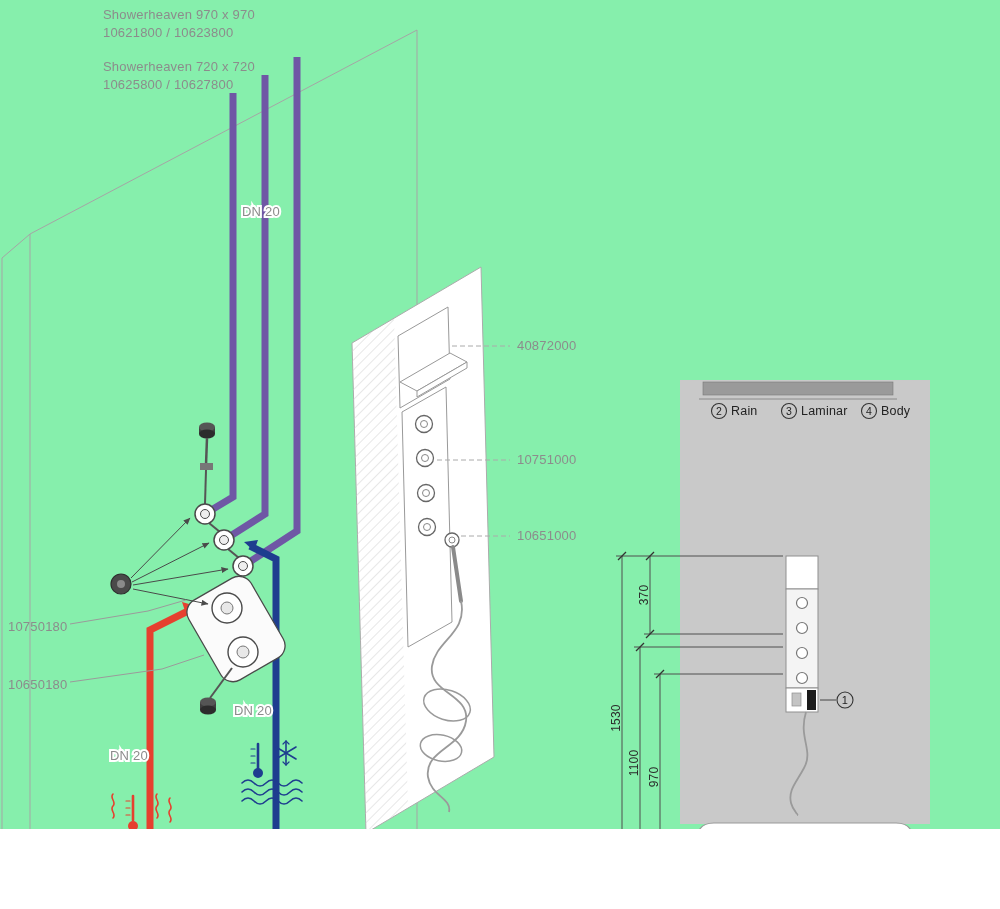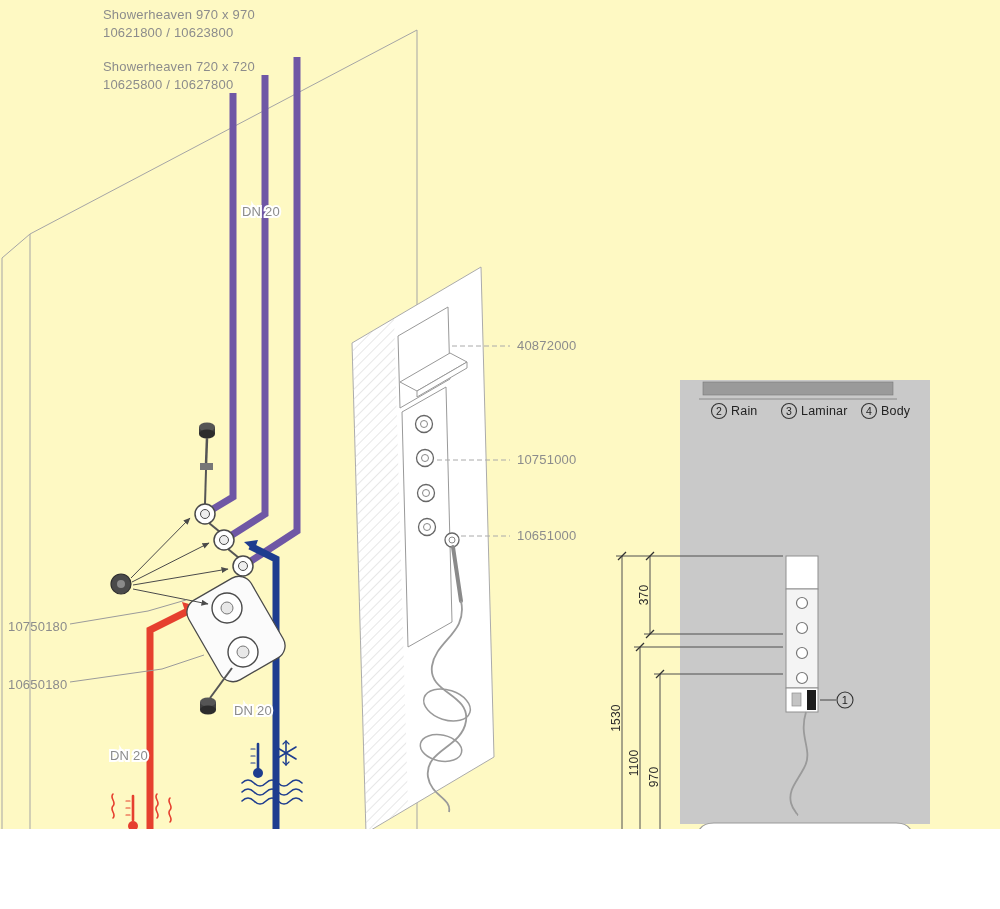--- a/index.html
+++ b/index.html
@@ -1,16 +1,16 @@
 <!DOCTYPE html>
 <html><head>
 <meta charset="utf-8">
 <style>
   html,body { margin:0; padding:0; background:#ffffff; }
-  .canvas { position:relative; width:1000px; height:829px; background:#fef9c3; overflow:hidden; }
+  .canvas { position:relative; width:1000px; height:829px; background:#86efac; overflow:hidden; }
   svg { display:block; }
   text { font-family:"Liberation Sans", sans-serif; letter-spacing:0.2px; }
   .lbl    { font-size:13px; fill:#8c8c8c; }
   .halo   { stroke:#ffffff; stroke-width:4px; paint-order:stroke; }
   .dim    { font-size:12px; fill:#2b2b2b; }
   .leg    { font-size:12.5px; fill:#222222; }
   .legnum { font-size:10.5px; fill:#222222; text-anchor:middle; }
   .mark   { font-size:11px; fill:#222222; text-anchor:middle; }
 </style>
 </head>

